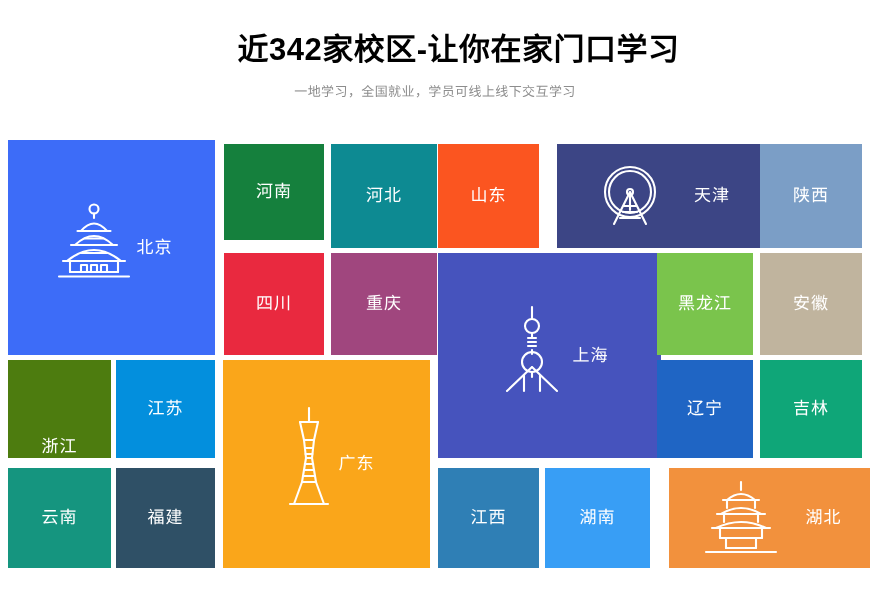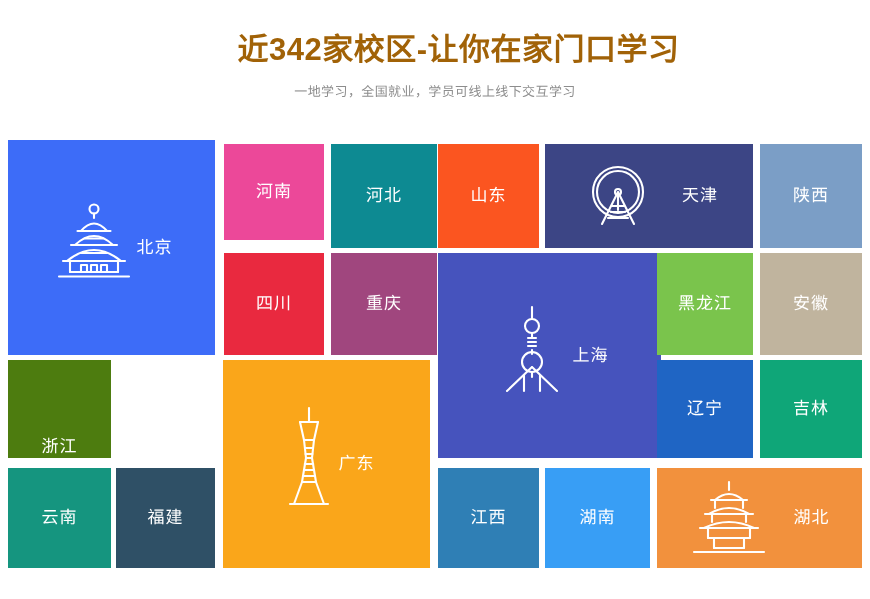--- a/index.html
+++ b/index.html
@@ -28,21 +28,21 @@
     top: 0;
     width: 870px;
     text-align: center;
   }
   .page-title {
     margin: 0;
     padding-top: 30px;
     font-size: 31px;
     font-weight: bold;
     line-height: 40px;
-    color: #a16207;
+    color: #000000;
     letter-spacing: 0.5px;
     padding-left: 47px;
   }
   .page-subtitle {
     margin: 0;
     padding-top: 13px;
     font-size: 13px;
     line-height: 18px;
     color: #8d8d8d;
     letter-spacing: 0.4px;
@@ -61,20 +61,21 @@
     display: flex;
     align-items: center;
     justify-content: center;
     color: #ffffff;
     overflow: hidden;
   }
   .tile.stack {
   }
   .tile.row {
     flex-direction: row;
+    margin-left: 12px;
   }
   .tile-label {
     font-size: 17px;
     line-height: 22px;
     color: #ffffff;
     white-space: nowrap;
     letter-spacing: 1px;
   }
   .tile.big .tile-label {
     font-size: 17px;
@@ -125,21 +126,21 @@
             <path d="M19 60 L19 71 M67 60 L67 71"></path>
             <path d="M19 71 L67 71"></path>
             <path d="M30 71 L30 64 L36 64 L36 71"></path>
             <path d="M40 71 L40 64 L46 64 L46 71"></path>
             <path d="M50 71 L50 64 L56 64 L56 71"></path>
             <path d="M8 75.5 L78 75.5"></path>
           </svg>
         </span>
         <span class="tile-label">北京</span>
       </div>
-      <div class="tile " style="left: 224px; top: 144px; width: 100px; height: 96px; background: #ec4899;">
+      <div class="tile " style="left: 224px; top: 144px; width: 100px; height: 96px; background: #15803d;">
         <span class="tile-label">河南</span>
       </div>
       <div class="tile " style="left: 331px; top: 144px; width: 106px; height: 104px; background: rgb(13, 138, 146);">
         <span class="tile-label">河北</span>
       </div>
       <div class="tile " style="left: 438px; top: 144px; width: 101px; height: 104px; background: rgb(251, 85, 32);">
         <span class="tile-label">山东</span>
       </div>
       <div class="tile row" style="left: 545px; top: 144px; width: 208px; height: 104px; background: rgb(60, 69, 133);">
         <span class="tile-icon">
@@ -182,20 +183,23 @@
         <span class="tile-label">上海</span>
       </div>
       <div class="tile " style="left: 657px; top: 253px; width: 96px; height: 102px; background: rgb(122, 196, 76);">
         <span class="tile-label">黑龙江</span>
       </div>
       <div class="tile " style="left: 760px; top: 253px; width: 102px; height: 102px; background: rgb(192, 180, 158);">
         <span class="tile-label">安徽</span>
       </div>
       <div class="tile " style="left: 8px; top: 360px; width: 103px; height: 98px; background: #4d7c0f; align-items: flex-end;">
         <span class="tile-label">浙江</span>
+      </div>
+      <div class="tile " style="left: 116px; top: 360px; width: 99px; height: 98px; background: rgb(3, 143, 221);">
+        <span class="tile-label">江苏</span>
       </div>
       <div class="tile " style="left: 657px; top: 360px; width: 96px; height: 98px; background: rgb(31, 101, 196);">
         <span class="tile-label">辽宁</span>
       </div>
       <div class="tile stack big" style="left: 223px; top: 360px; width: 207px; height: 208px; background: rgb(250, 166, 26);">
         <span class="tile-icon">
           <svg width="60" height="104" viewBox="0 0 60 104">
             <path d="M30 2 L30 16"></path>
             <path d="M21 16 L39 16"></path>
             <path d="M21 16 L25 34 L35 34 L39 16"></path>

